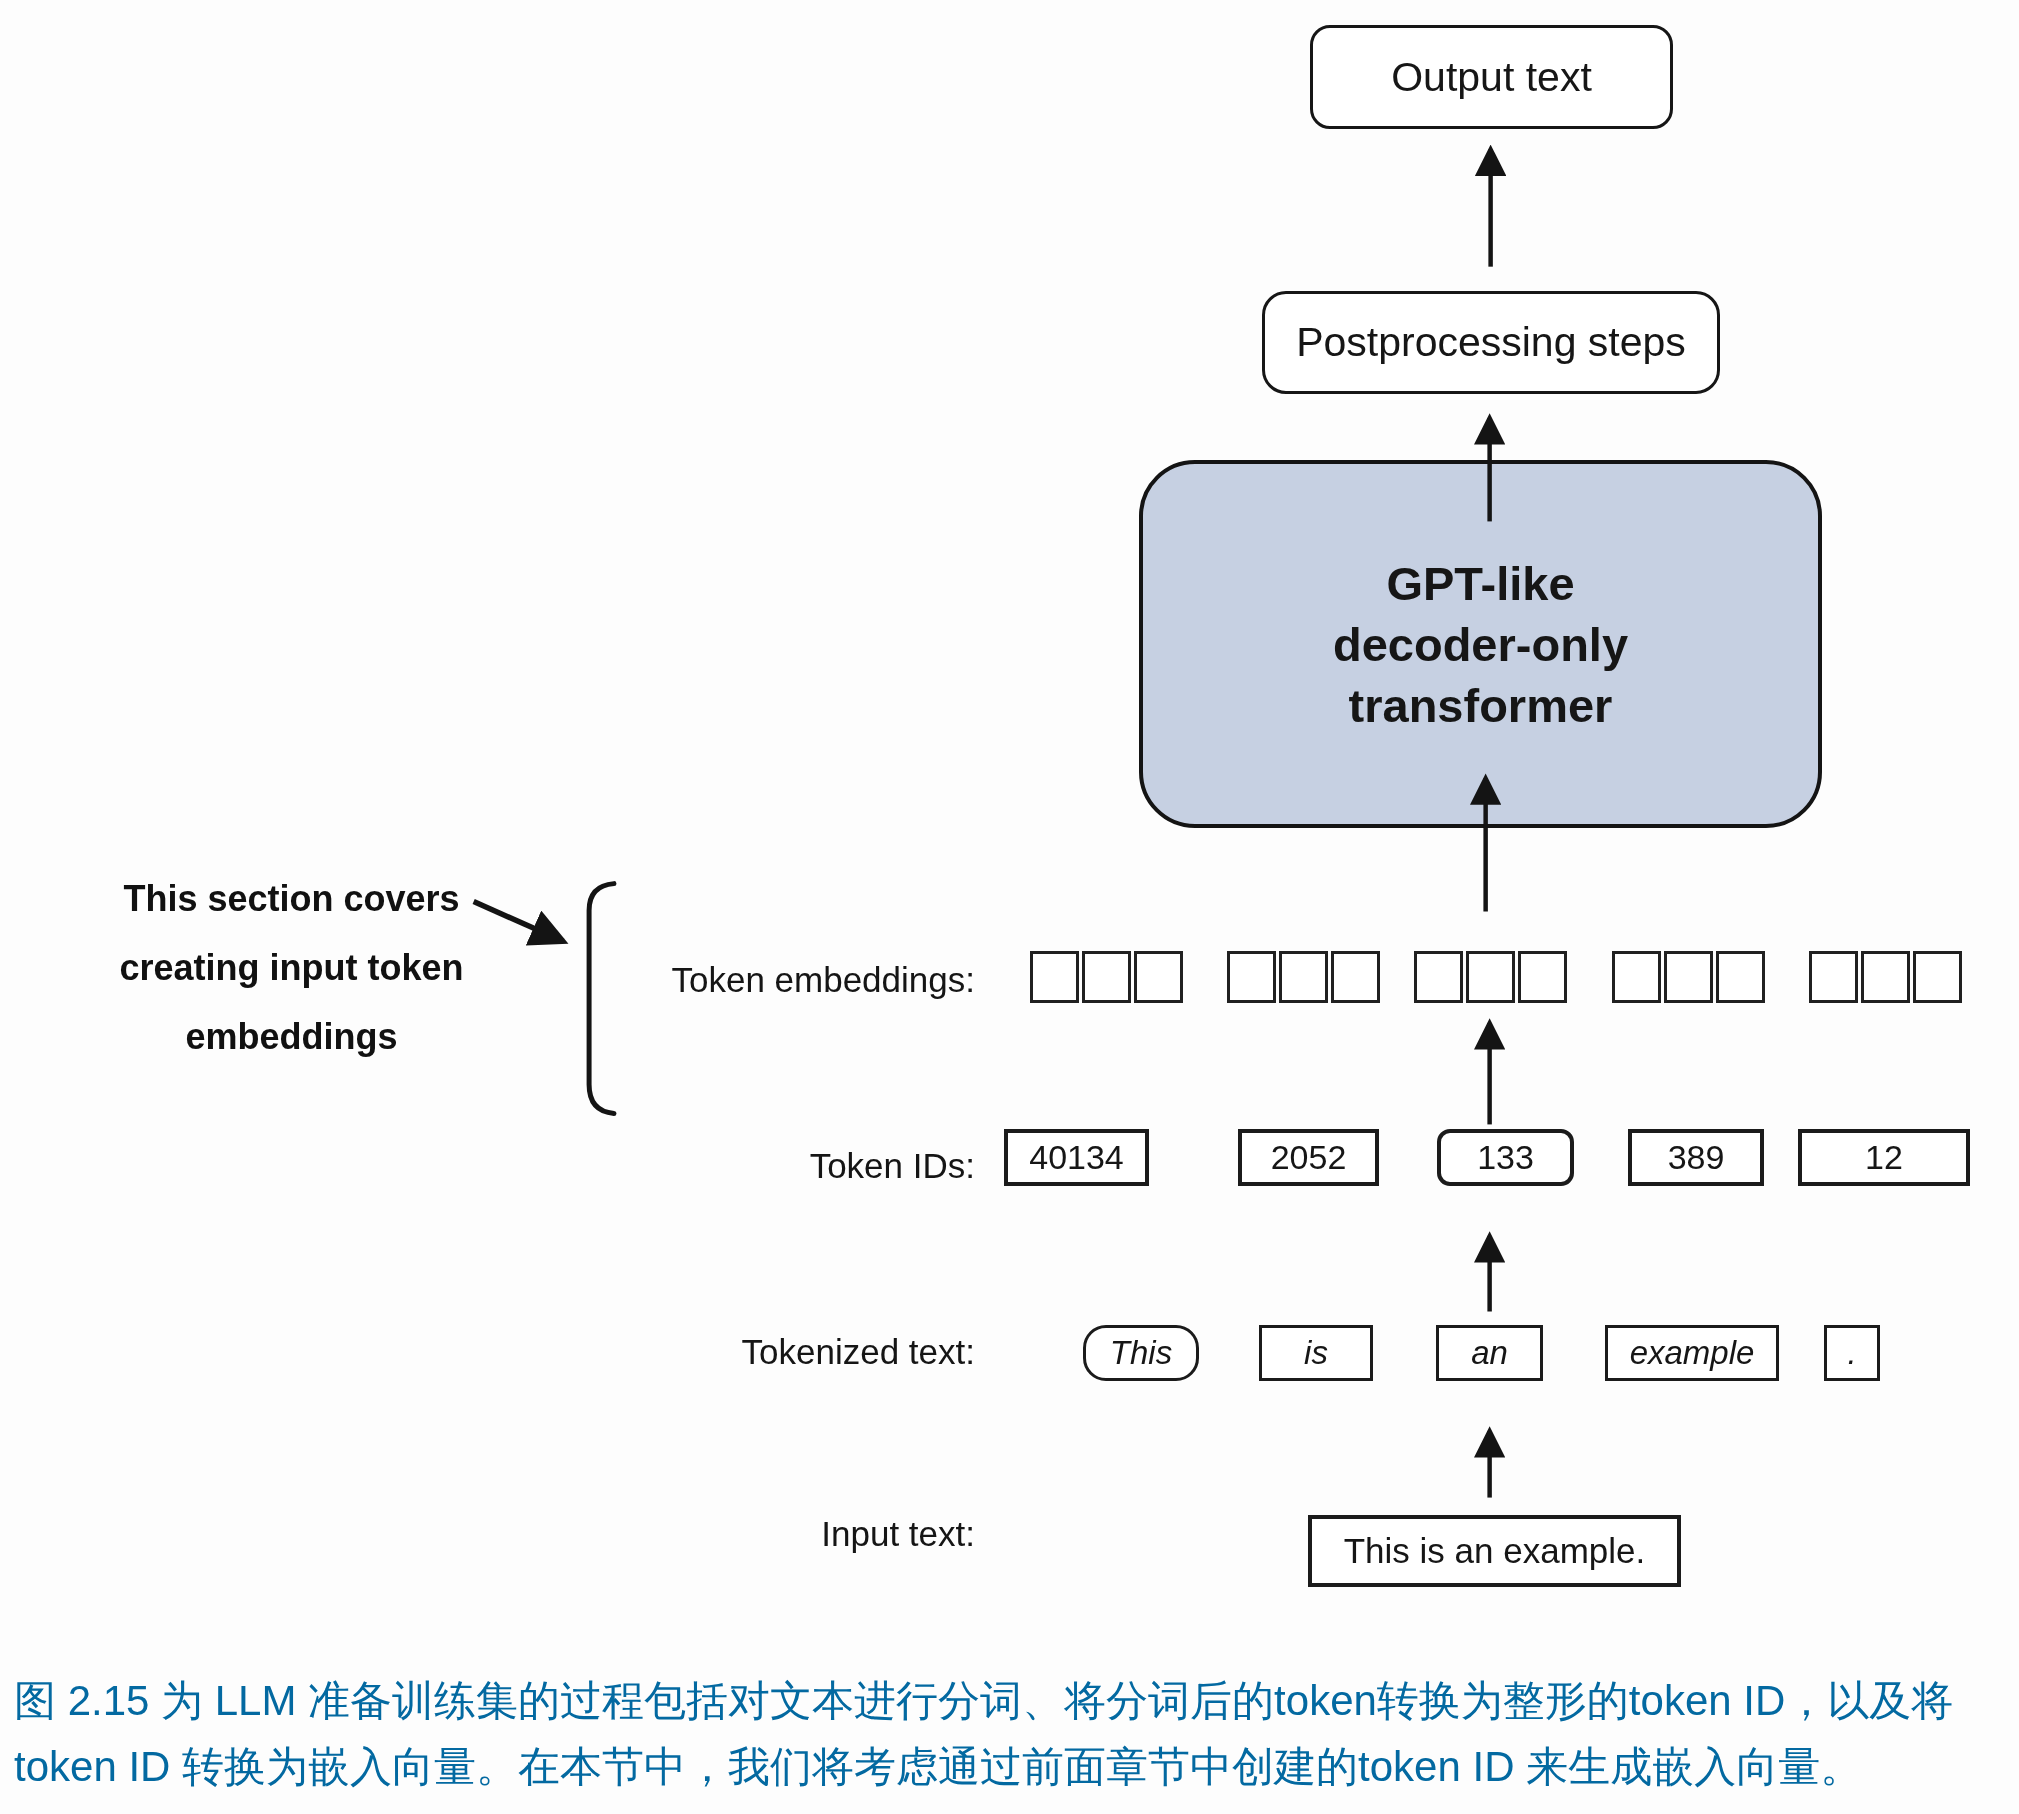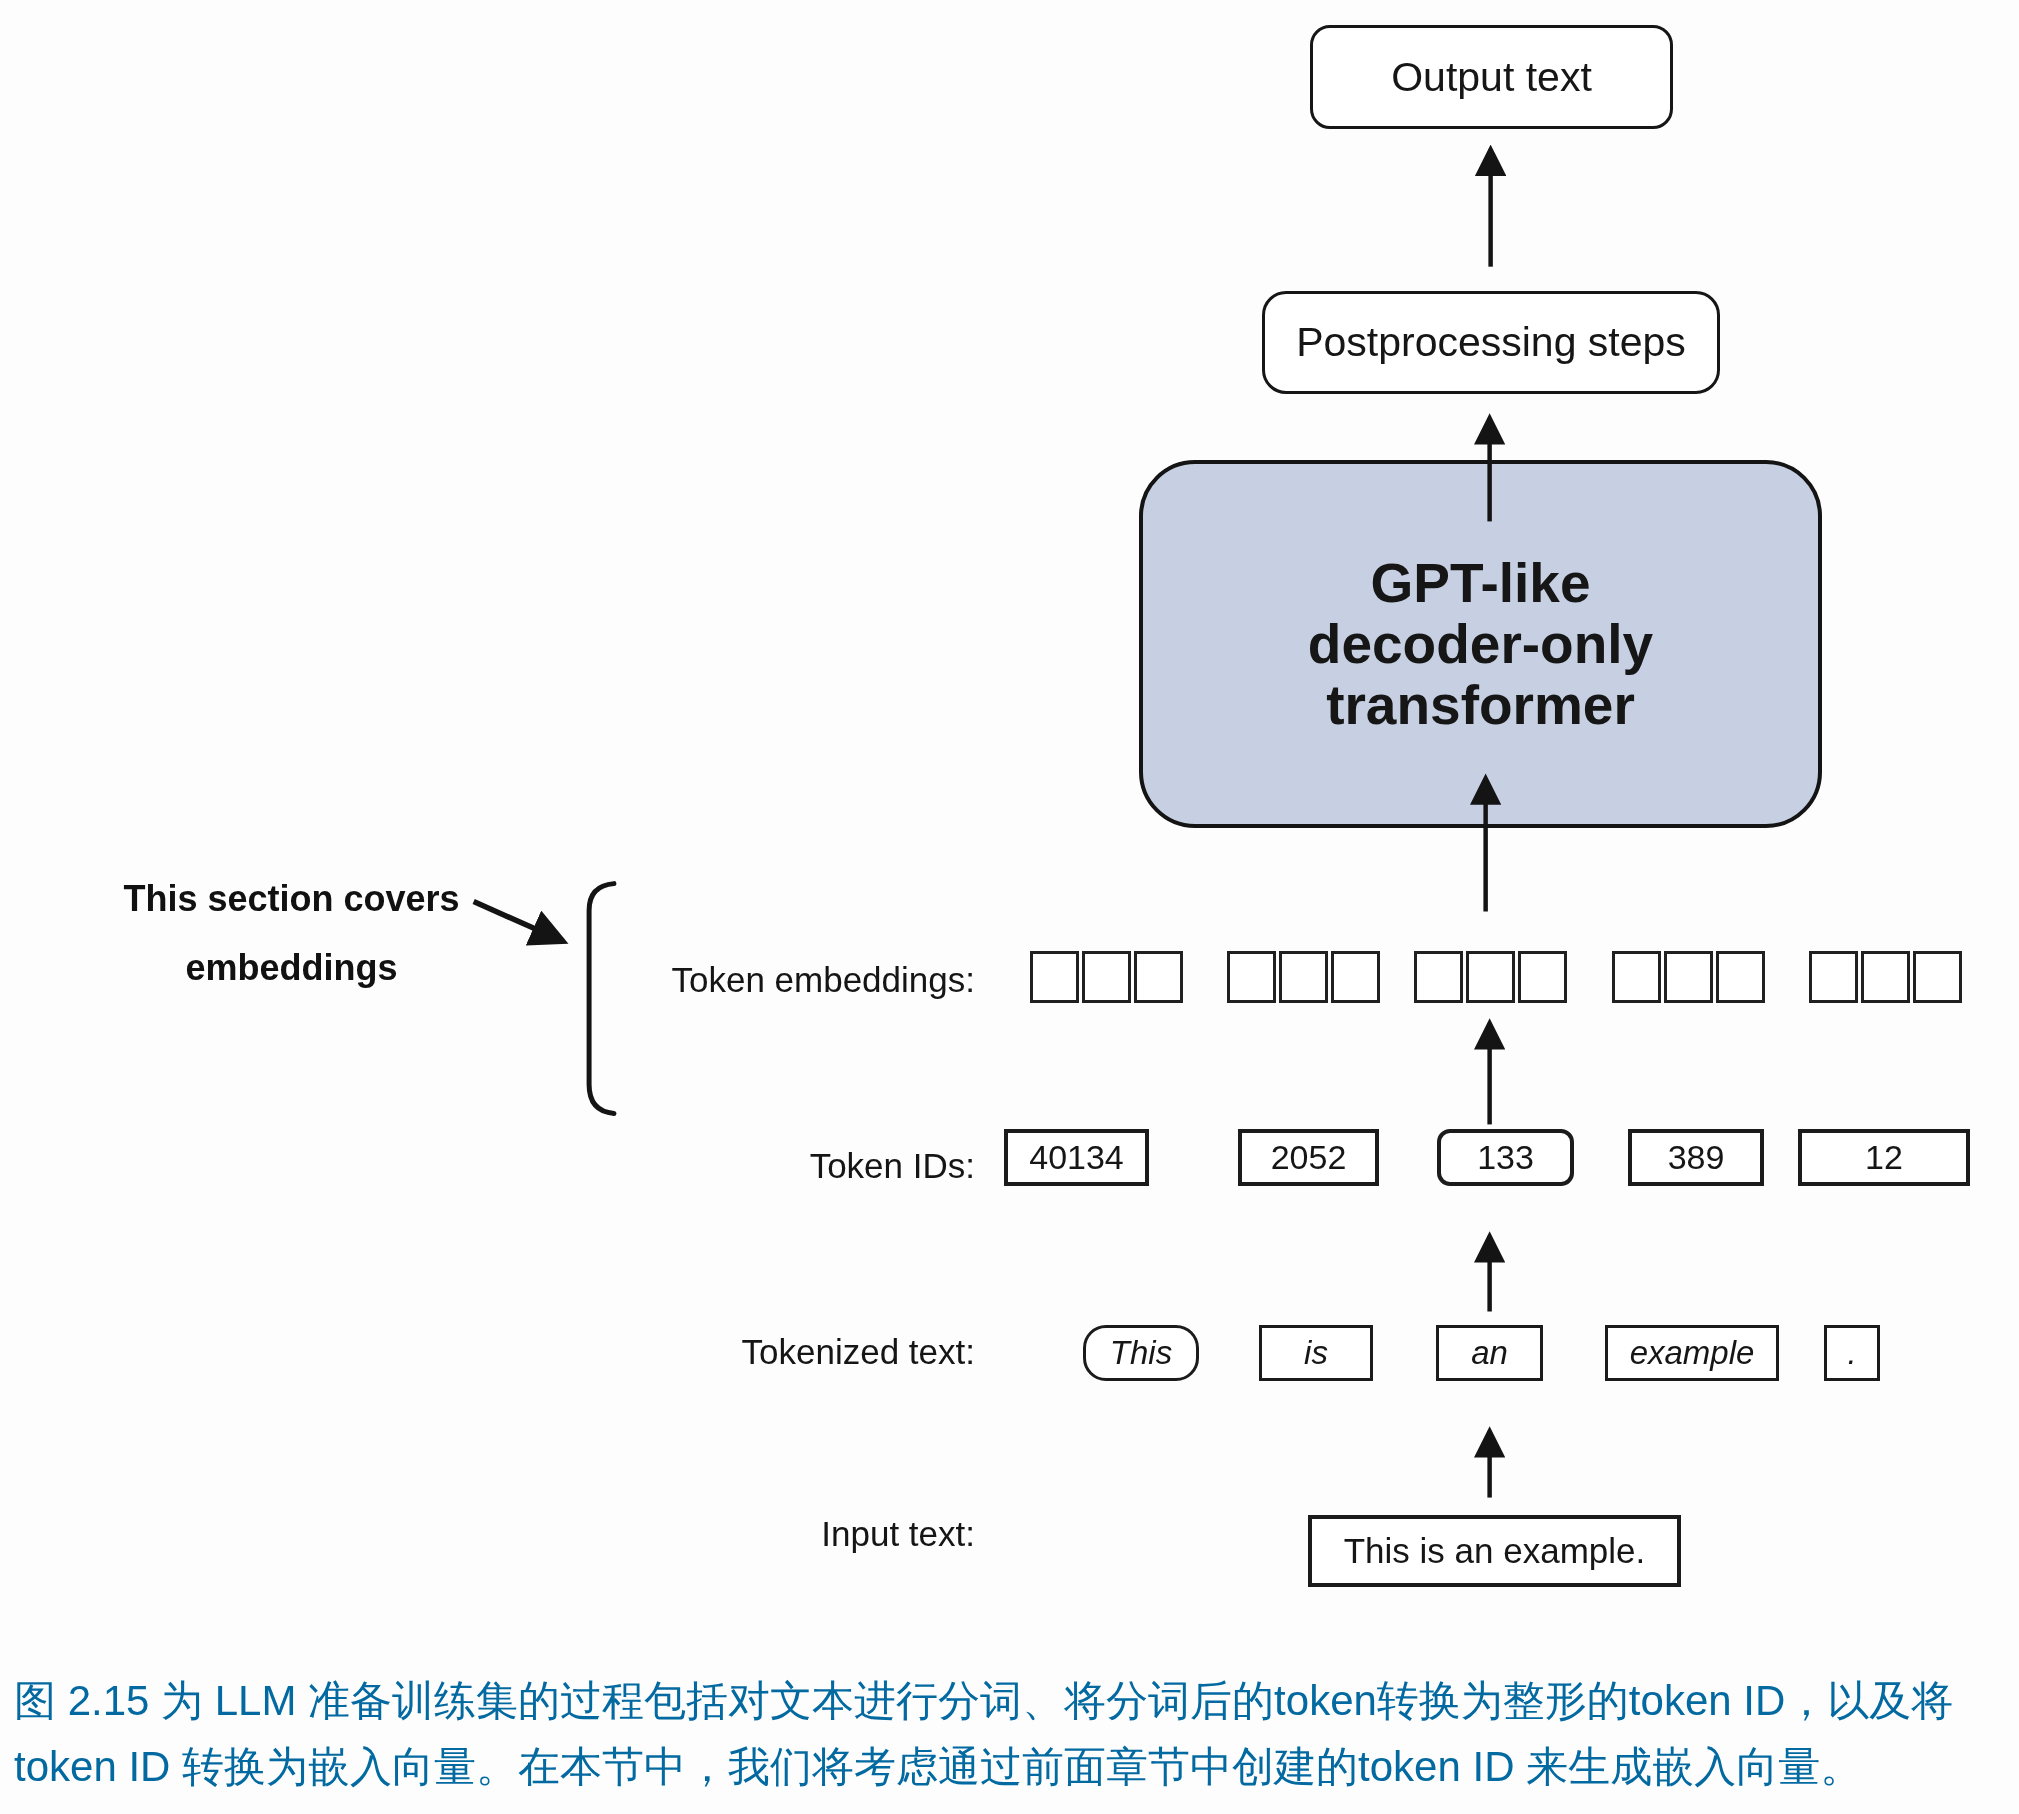--- a/index.html
+++ b/index.html
@@ -15,21 +15,21 @@
     border:3.5px solid #161616; background:#ffffff; border-radius:22px;
     display:flex; align-items:center; justify-content:center;
     font-size:41px;
   }
   .outputbox   { left:1310px; top:25px;  width:363px; height:104px; border-radius:20px; }
   .postbox     { left:1262px; top:291px; width:458px; height:103px; border-radius:24px; }
   .gptbox {
     left:1139px; top:460px; width:683px; height:368px;
     border:4px solid #141414; border-radius:56px; background:#c6d0e2;
     display:flex; align-items:center; justify-content:center; text-align:center;
-    font-weight:bold; font-size:55px; line-height:61px;
+    font-weight:bold; font-size:47px; line-height:61px;
   }
   
   .lbl { left:378px; width:597px; text-align:right; font-size:35px; line-height:48px; color:#151515; }
   .lbl-embeddings { top:956px; }
   .lbl-ids        { top:1142px; }
   .lbl-tokenized  { top:1328px; }
   .lbl-input      { top:1510px; }
   
   .grp { top:951px; display:flex; gap:3px; }
   .g1 { left:1030px; } .g2 { left:1227px; } .g3 { left:1414px; } .g4 { left:1612px; } .g5 { left:1809px; }
@@ -156,20 +156,21 @@
   <div class="abs tokbox tk5">
       <span>.</span>
     </div>
 
   <div class="abs inputbox">
     <span>This is an example.</span>
   </div>
 
   <div class="abs annotation">
     <div>This section covers</div>
+    <div>creating input token</div>
     <div>embeddings</div>
   </div>
 
   <div class="abs caption">
     <div>图 2.15 为 LLM 准备训练集的过程包括对文本进行分词、将分词后的token转换为整形的token ID，以及将</div>
     <div>token ID 转换为嵌入向量。在本节中，我们将考虑通过前面章节中创建的token ID 来生成嵌入向量。</div>
   </div>
 
   <svg class="overlay" viewBox="0 0 2030 1824">
     <defs>

